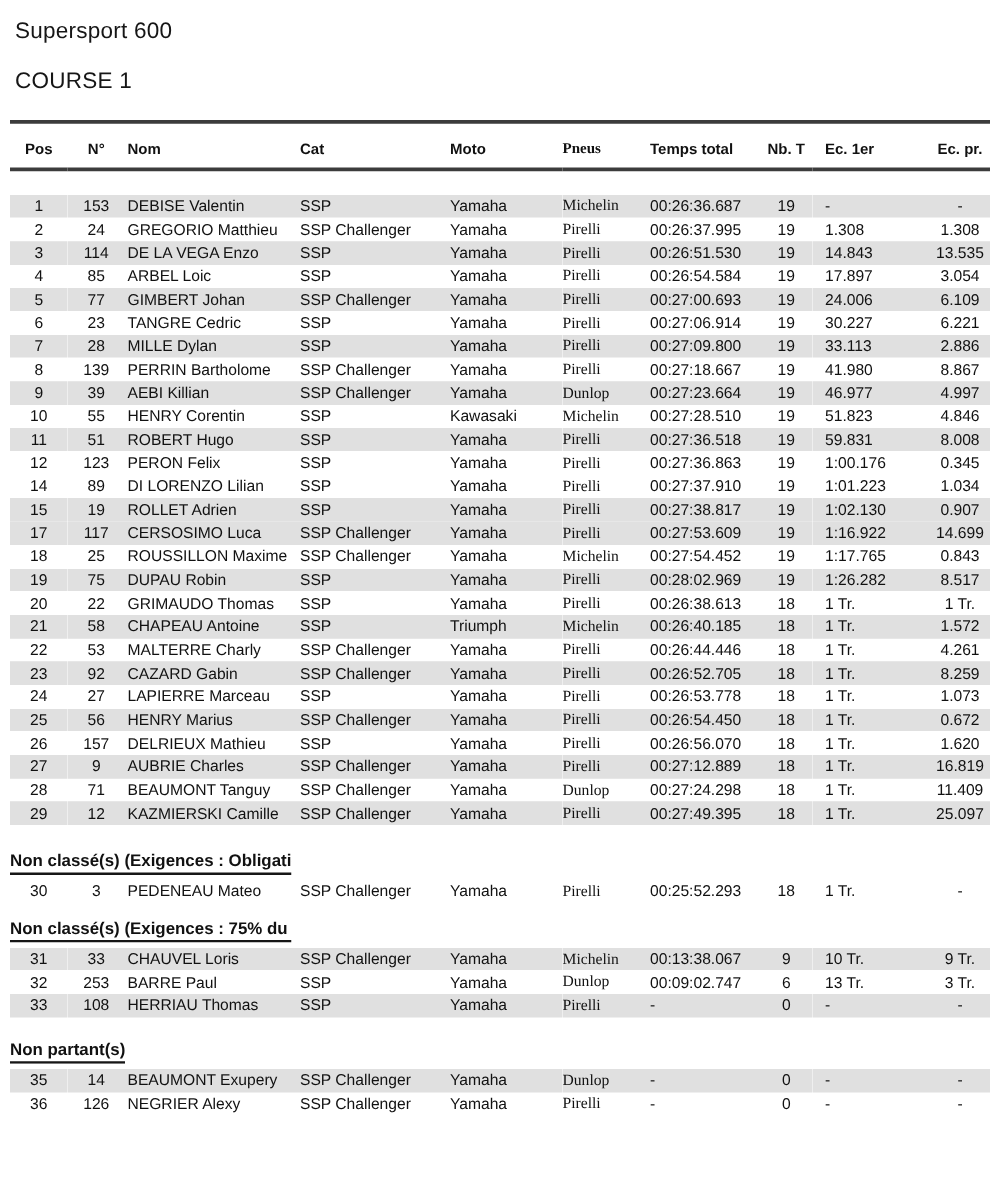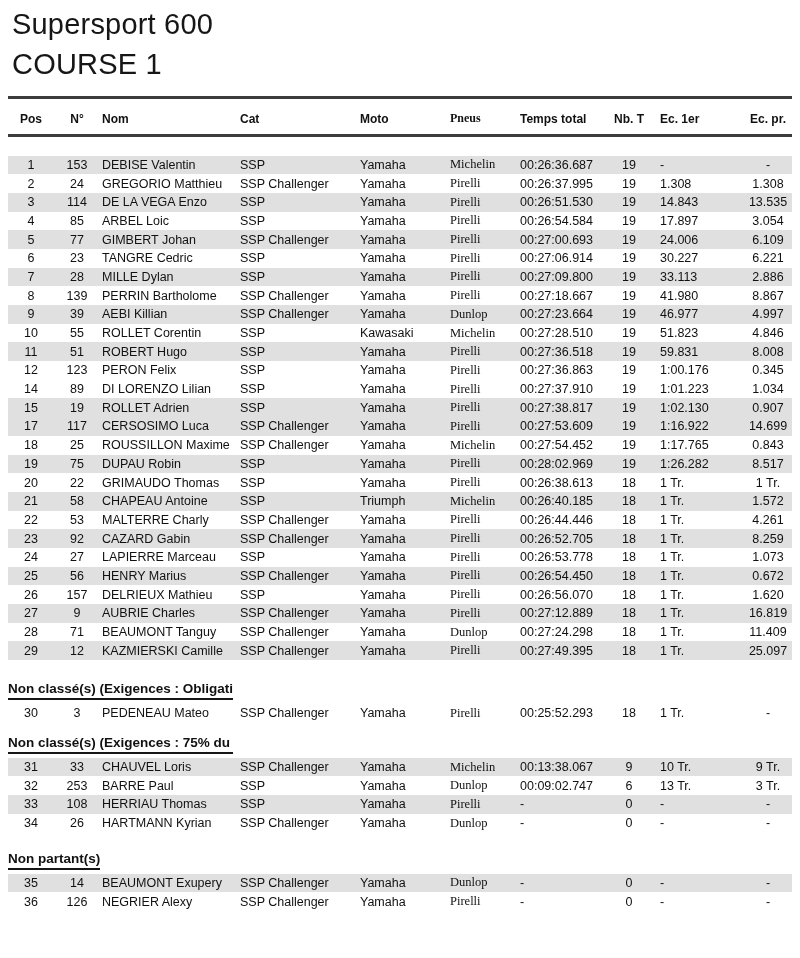--- a/index.html
+++ b/index.html
@@ -10,21 +10,21 @@
   *{box-sizing:border-box;margin:0;padding:0;}
   html,body{background:#ffffff;}
   body{
     width:800px;height:958px;overflow:hidden;
     font-family:"Liberation Sans", sans-serif;
     color:var(--text);
   }
   .page{padding:0 8px;}
   .titles{padding-top:8px;padding-left:4px;}
   .title-line{
-    font-size:29px;line-height:32px;font-weight:400;
+    font-size:18px;line-height:32px;font-weight:400;
     letter-spacing:0.2px;color:#161616;
   }
   .title-line + .title-line{margin-top:8px;}
   .top-rule{
     margin-top:16px;
     border-top:3px solid var(--rule);
     height:0;
   }
   table{
     width:784px;
@@ -236,21 +236,21 @@
           <td class="c-moto">Yamaha</td>
           <td class="c-pneus">Dunlop</td>
           <td class="c-temps">00:27:23.664</td>
           <td class="c-nbt">19</td>
           <td class="c-ec1">46.977</td>
           <td class="c-ecpr">4.997</td>
         </tr>
         <tr>
           <td class="c-pos">10</td>
           <td class="c-num">55</td>
-          <td class="c-nom">ROLLET Corentin</td>
+          <td class="c-nom">HENRY Corentin</td>
           <td class="c-cat">SSP</td>
           <td class="c-moto">Kawasaki</td>
           <td class="c-pneus">Michelin</td>
           <td class="c-temps">00:27:28.510</td>
           <td class="c-nbt">19</td>
           <td class="c-ec1">51.823</td>
           <td class="c-ecpr">4.846</td>
         </tr>
         <tr class="shade">
           <td class="c-pos">11</td>
@@ -513,52 +513,40 @@
           <td class="c-num">108</td>
           <td class="c-nom">HERRIAU Thomas</td>
           <td class="c-cat">SSP</td>
           <td class="c-moto">Yamaha</td>
           <td class="c-pneus">Pirelli</td>
           <td class="c-temps">-</td>
           <td class="c-nbt">0</td>
           <td class="c-ec1">-</td>
           <td class="c-ecpr">-</td>
         </tr>
-        <tr>
-          <td class="c-pos">34</td>
-          <td class="c-num">26</td>
-          <td class="c-nom">HARTMANN Kyrian</td>
+        <tr class="spacer">
+          <td colspan="10" style="height: 18px;"></td>
+        </tr>
+        <tr class="section-row">
+          <td colspan="10">
+            <div class="section-title"><span>Non partant(s)</span></div>
+          </td>
+        </tr>
+        <tr class="shade">
+          <td class="c-pos">35</td>
+          <td class="c-num">14</td>
+          <td class="c-nom">BEAUMONT Exupery</td>
           <td class="c-cat">SSP Challenger</td>
           <td class="c-moto">Yamaha</td>
           <td class="c-pneus">Dunlop</td>
           <td class="c-temps">-</td>
           <td class="c-nbt">0</td>
           <td class="c-ec1">-</td>
           <td class="c-ecpr">-</td>
         </tr>
-        <tr class="spacer">
-          <td colspan="10" style="height: 18px;"></td>
-        </tr>
-        <tr class="section-row">
-          <td colspan="10">
-            <div class="section-title"><span>Non partant(s)</span></div>
-          </td>
-        </tr>
-        <tr class="shade">
-          <td class="c-pos">35</td>
-          <td class="c-num">14</td>
-          <td class="c-nom">BEAUMONT Exupery</td>
-          <td class="c-cat">SSP Challenger</td>
-          <td class="c-moto">Yamaha</td>
-          <td class="c-pneus">Dunlop</td>
-          <td class="c-temps">-</td>
-          <td class="c-nbt">0</td>
-          <td class="c-ec1">-</td>
-          <td class="c-ecpr">-</td>
-        </tr>
         <tr>
           <td class="c-pos">36</td>
           <td class="c-num">126</td>
           <td class="c-nom">NEGRIER Alexy</td>
           <td class="c-cat">SSP Challenger</td>
           <td class="c-moto">Yamaha</td>
           <td class="c-pneus">Pirelli</td>
           <td class="c-temps">-</td>
           <td class="c-nbt">0</td>
           <td class="c-ec1">-</td>

